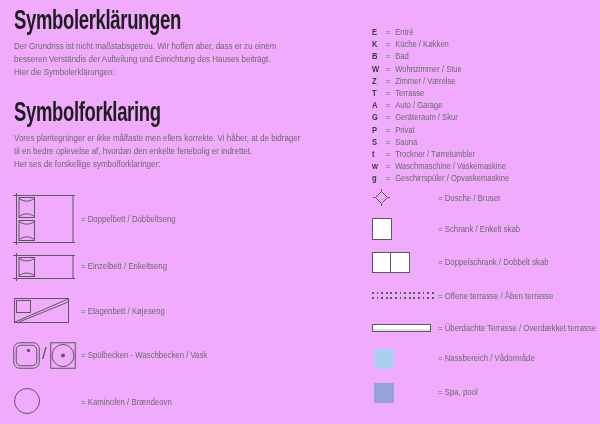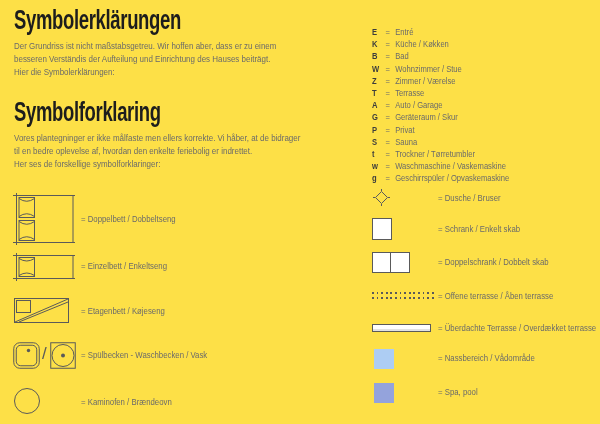--- a/index.html
+++ b/index.html
@@ -1,17 +1,17 @@
 <!DOCTYPE html>
 <html><head>
 <meta charset="utf-8">
 <style>
   html,body{margin:0;padding:0;background:#fff;}
   .page{
-    position:relative;width:600px;height:424px;background:#fde047;overflow:hidden;
+    position:relative;width:600px;height:424px;background:#f0abfc;overflow:hidden;
     font-family:"Liberation Sans", sans-serif;color:#6a6a6a;
   }
   .title{
     position:absolute;left:14px;font-size:28px;font-weight:bold;color:#1d1d1d;
     letter-spacing:-0.5px;white-space:nowrap;transform:scaleX(0.66);transform-origin:0 0;
   }
   .para{
     position:absolute;left:14px;font-size:9.5px;line-height:13px;color:#6a6a6a;
     white-space:nowrap;transform:scaleX(0.84);transform-origin:0 0;
   }

